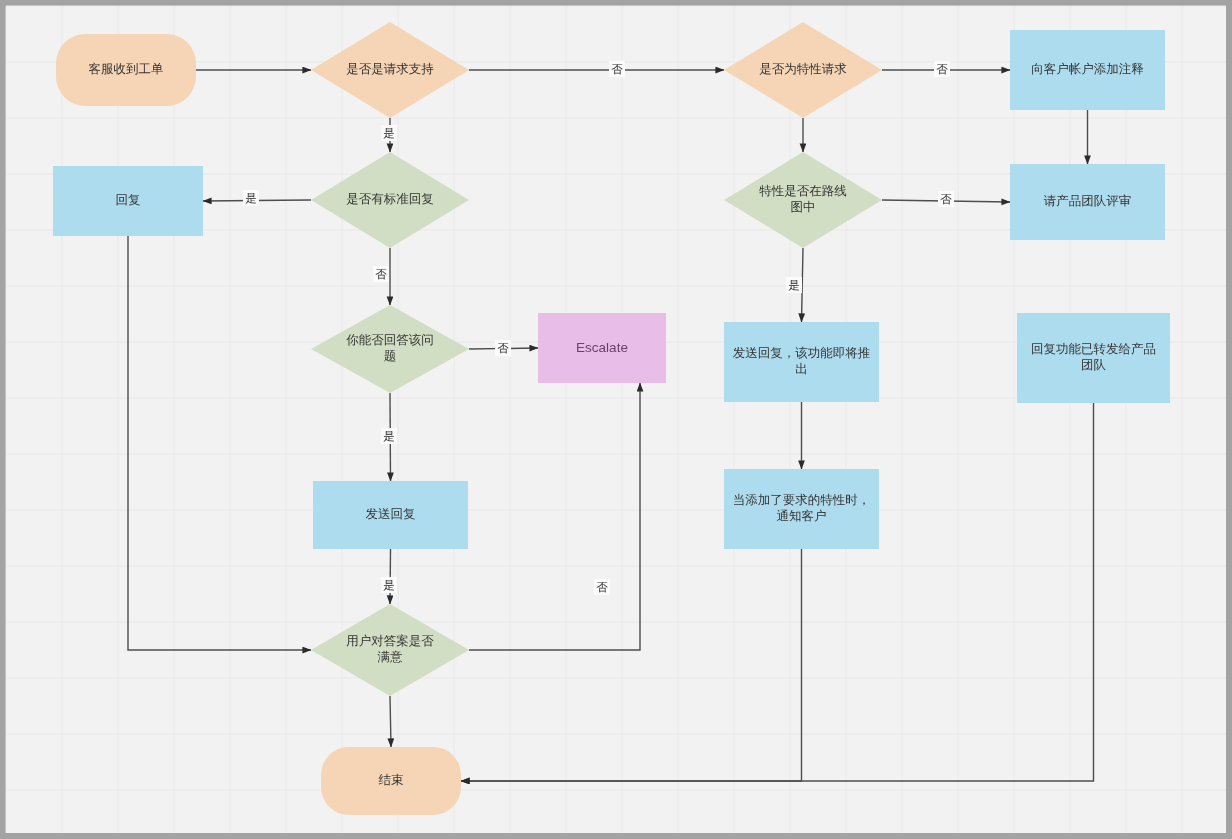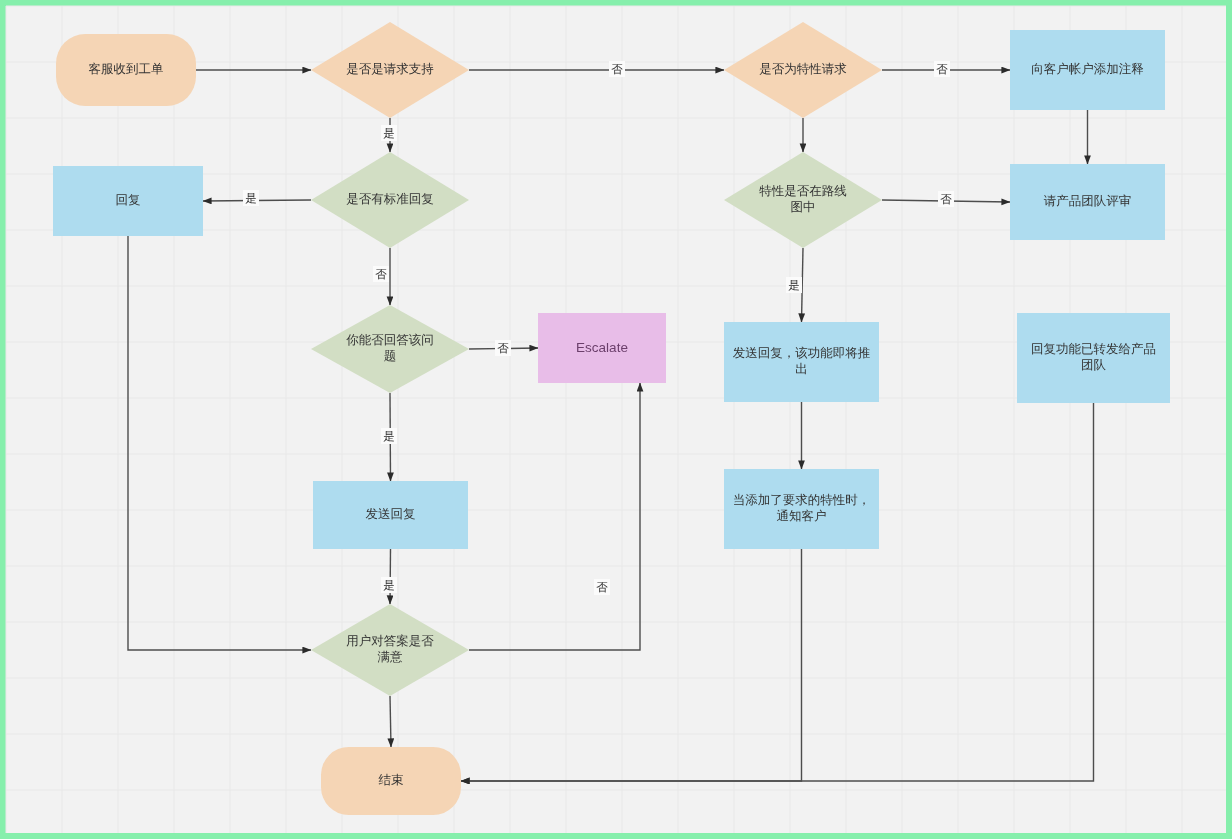--- a/index.html
+++ b/index.html
@@ -6,21 +6,21 @@
     margin: 0;
     padding: 0;
     background: #ffffff;
     font-family: "Liberation Sans", "DejaVu Sans", sans-serif;
   }
   #canvas-wrap {
     position: relative;
     width: 1232px;
     height: 839px;
     overflow: hidden;
-    background: #86efac;
+    background: #a3a3a3;
   }
   #board {
     position: absolute;
     left: 6px;
     top: 6px;
     width: 1220px;
     height: 827px;
     background: #f2f2f2;
   }
   svg#flow {

